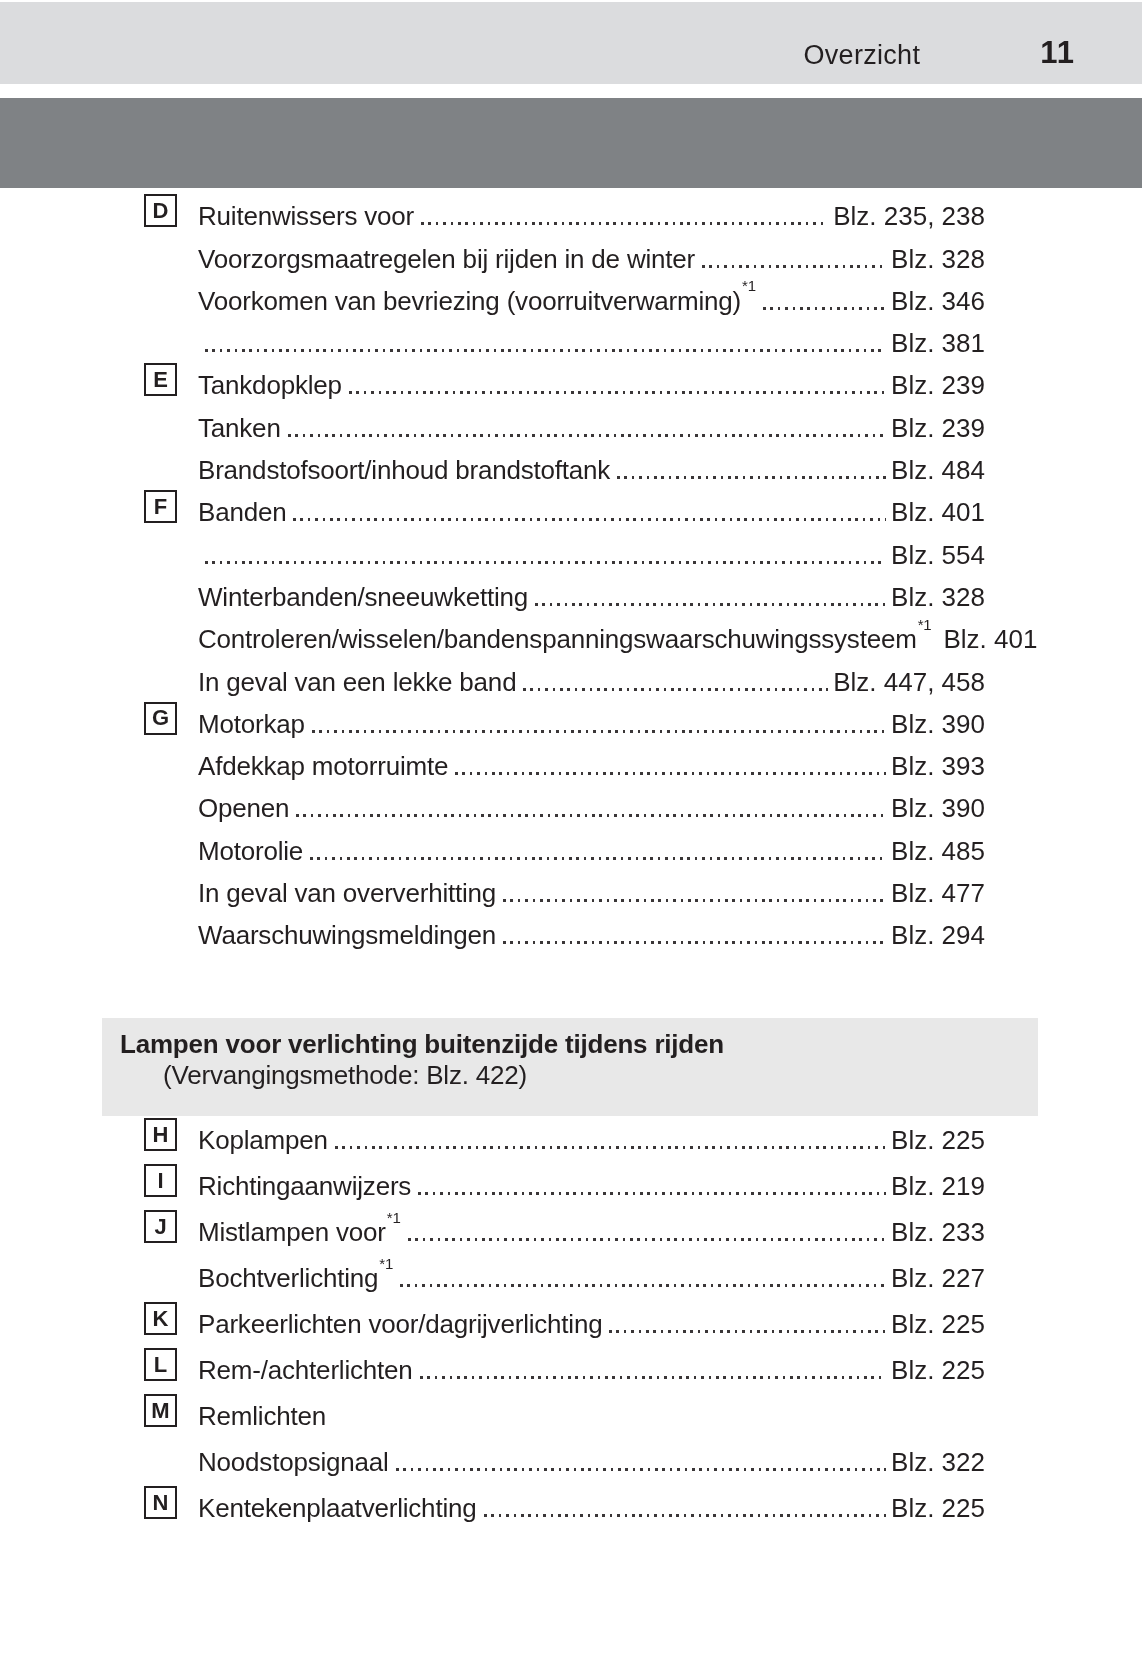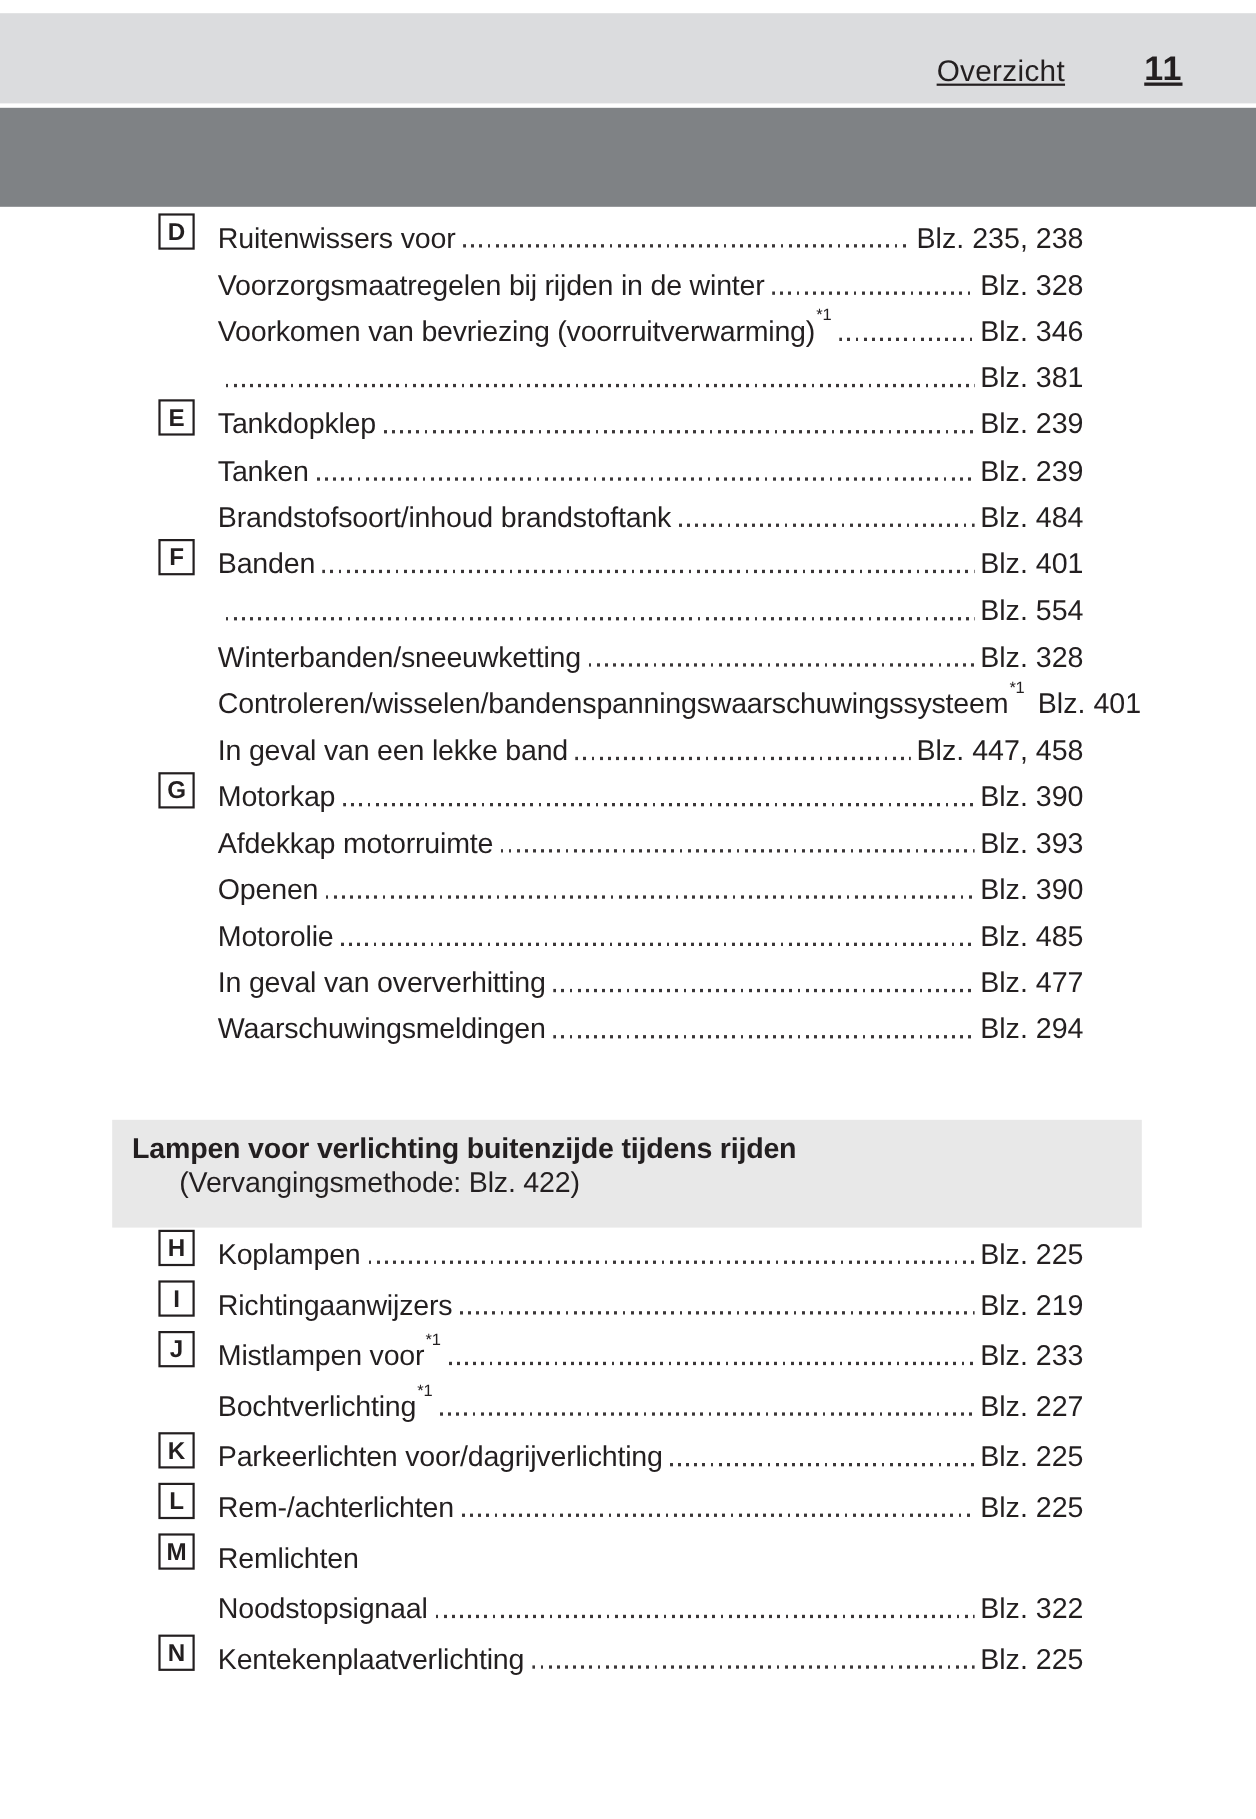--- a/index.html
+++ b/index.html
@@ -6,27 +6,27 @@
   .page{
     position:relative;
     width:1142px;height:1654px;
     background:#ffffff;
     font-family:"Liberation Sans", sans-serif;
     color:#231f20;
     overflow:hidden;
   }
   
   .header-band{
-    position:absolute;top:12px;left:0;width:1142px;height:82px;
+    position:absolute;top:2px;left:0;width:1142px;height:82px;
     background:#dbdcde;
     display:flex;align-items:flex-end;justify-content:flex-end;
-    padding:0 67px 13px 0;box-sizing:border-box;text-decoration:underline;
+    padding:0 67px 13px 0;box-sizing:border-box;
   }
   .chapter-title{font-size:27px;letter-spacing:.3px;}
-  .page-number{font-size:31px;font-weight:700;margin-left:72px;letter-spacing:1px;}
+  .page-number{font-size:31px;font-weight:700;margin-left:120px;letter-spacing:1px;}
   
   .dark-band{
     position:absolute;top:98px;left:0;width:1142px;height:90px;
     background:#7f8285;
   }
   
   .toc{
     position:absolute;top:189px;left:144px;width:841px; 
   }
   .row{

